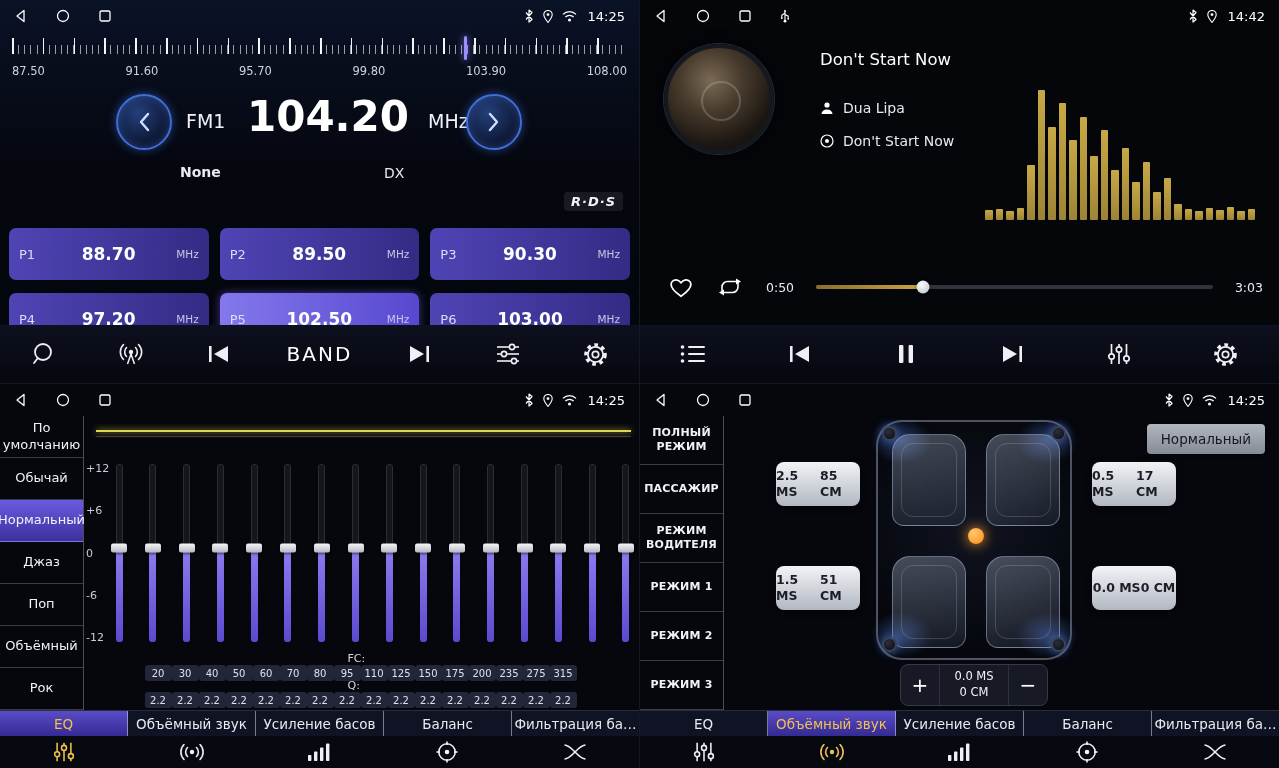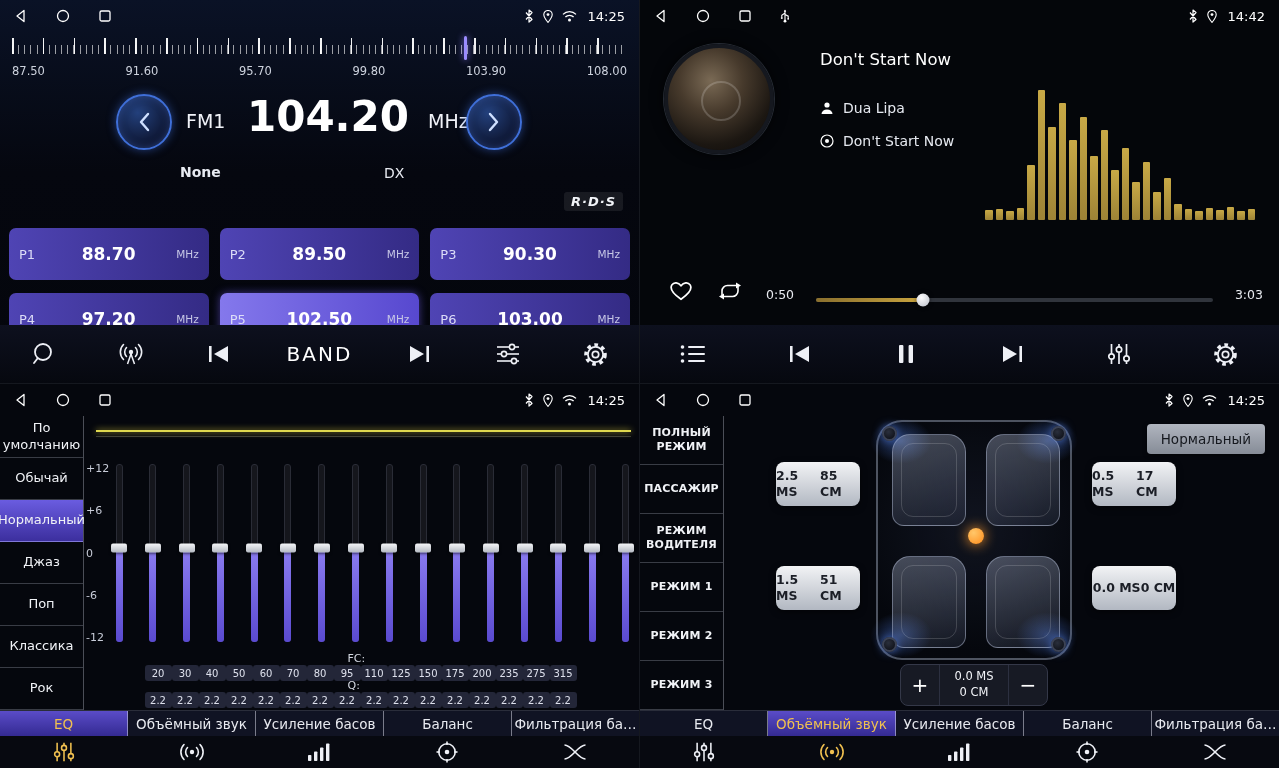--- a/index.html
+++ b/index.html
@@ -43,21 +43,21 @@
   .band-label { font-size:20px; letter-spacing:2px; color:#fff; }
 
   
   .album { position:absolute; left:24px; top:44px; width:110px; height:110px; border-radius:50%; background:radial-gradient(circle at 42% 32%, #7a6a55 0%, #473a2c 35%, #1c1712 70%, #0b0907 100%); border:4px solid #15181f; box-shadow:0 0 0 1px #262b34, 0 0 14px rgba(0,0,0,.8); }
   .album::after { content:""; position:absolute; left:32%; top:32%; width:36%; height:36%; border-radius:50%; border:2px solid rgba(255,255,255,.18); }
   .track-title { position:absolute; left:180px; top:50px; font-size:16.5px; color:#fff; }
   .meta-row { position:absolute; left:180px; display:flex; align-items:center; gap:9px; font-size:14px; color:#e6e9f0; }
   #artist-row { top:100px; } #album-row { top:133px; }
   .spectrum { position:absolute; right:22px; top:86px; width:272px; height:134px; display:flex; align-items:flex-end; gap:3px; }
   .spec-bar { width:7.5px; background:linear-gradient(180deg,#c8a946,#9d8336); border-radius:1px; }
-  .progress-row { position:absolute; left:28px; right:16px; top:272px; height:30px; display:flex; align-items:flex-end; gap:22px; }
+  .progress-row { position:absolute; left:28px; right:16px; top:272px; height:30px; display:flex; align-items:center; gap:22px; }
   .ptime { font-size:12.5px; color:#e8eaf0; }
   .ptrack { flex:1; position:relative; height:4px; background:#30343c; border-radius:2px; cursor:pointer; }
   .pfill { position:absolute; left:0; top:0; bottom:0; background:linear-gradient(90deg,#8a6f2e,#c9a43f); border-radius:2px; }
   .pknob { position:absolute; top:50%; transform:translate(-50%,-50%); width:13px; height:13px; border-radius:50%; background:radial-gradient(circle at 38% 32%, #fdfdfd, #b9bec8); box-shadow:0 0 4px rgba(0,0,0,.6); }
 
   
   .side-list { position:absolute; left:0; top:32px; bottom:58px; width:84px; display:flex; flex-direction:column; border-right:1px solid rgba(180,185,200,.4); }
   .side-item { flex:1; display:flex; align-items:center; justify-content:center; text-align:center; font-size:13px; line-height:1.25; padding:3px; border-bottom:1px solid rgba(180,185,200,.3); color:#f0f2f6; cursor:pointer; }
   .side-item.selected { background:linear-gradient(180deg,#6a5ce0,#3c2f9e); }
   #q-stage .side-item { font-size:11px; font-weight:bold; letter-spacing:.2px; }
@@ -450,21 +450,21 @@
       </div>
     </div>
 
     <div class="side-list">
 
     <div class="side-item">По умолчанию</div>
         <div class="side-item">Обычай</div>
         <div class="side-item selected">Нормальный</div>
         <div class="side-item">Джаз</div>
         <div class="side-item">Поп</div>
-        <div class="side-item">Классика</div>
+        <div class="side-item">Объёмный</div>
         <div class="side-item">Рок</div>
       </div>
 
     <div class="eq-curve"></div>
     <div class="eq-curve2"></div>
 
     <div class="eq-scale">
 
     <span>+12</span>
         <span>+6</span>

